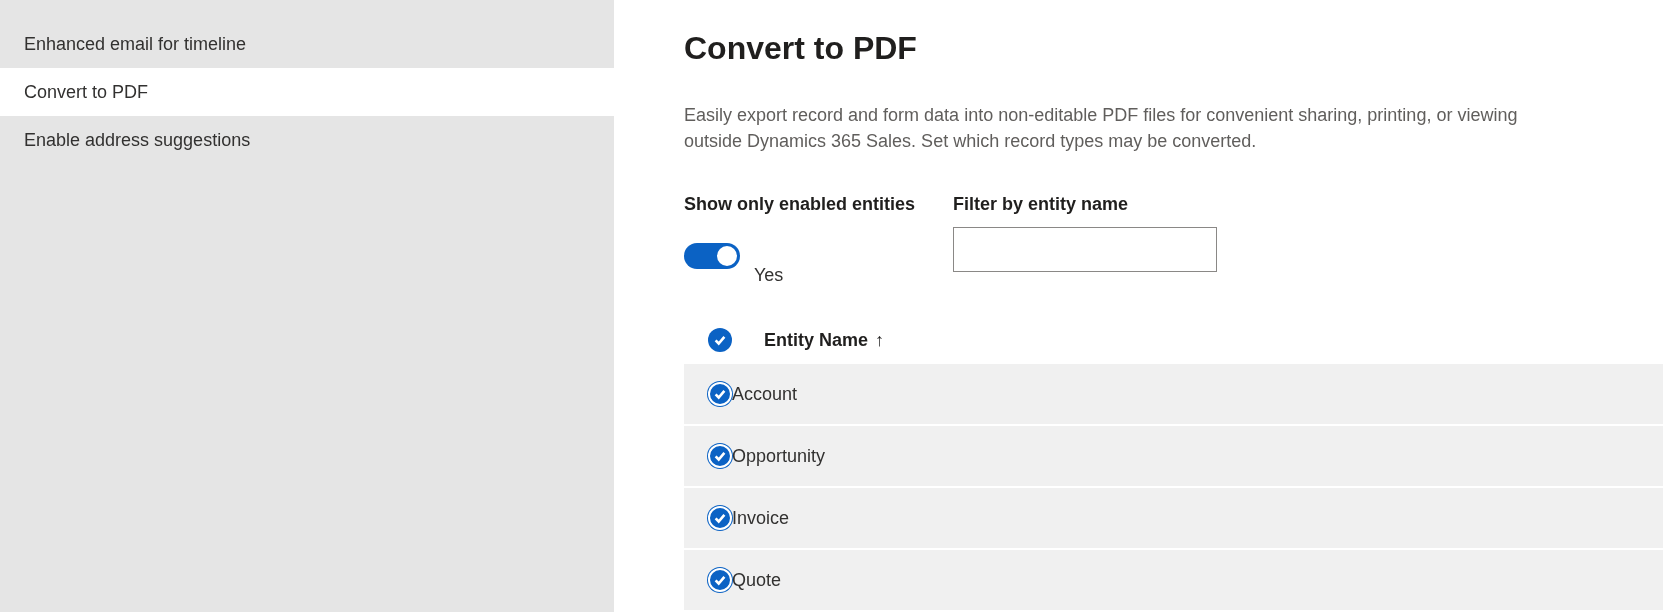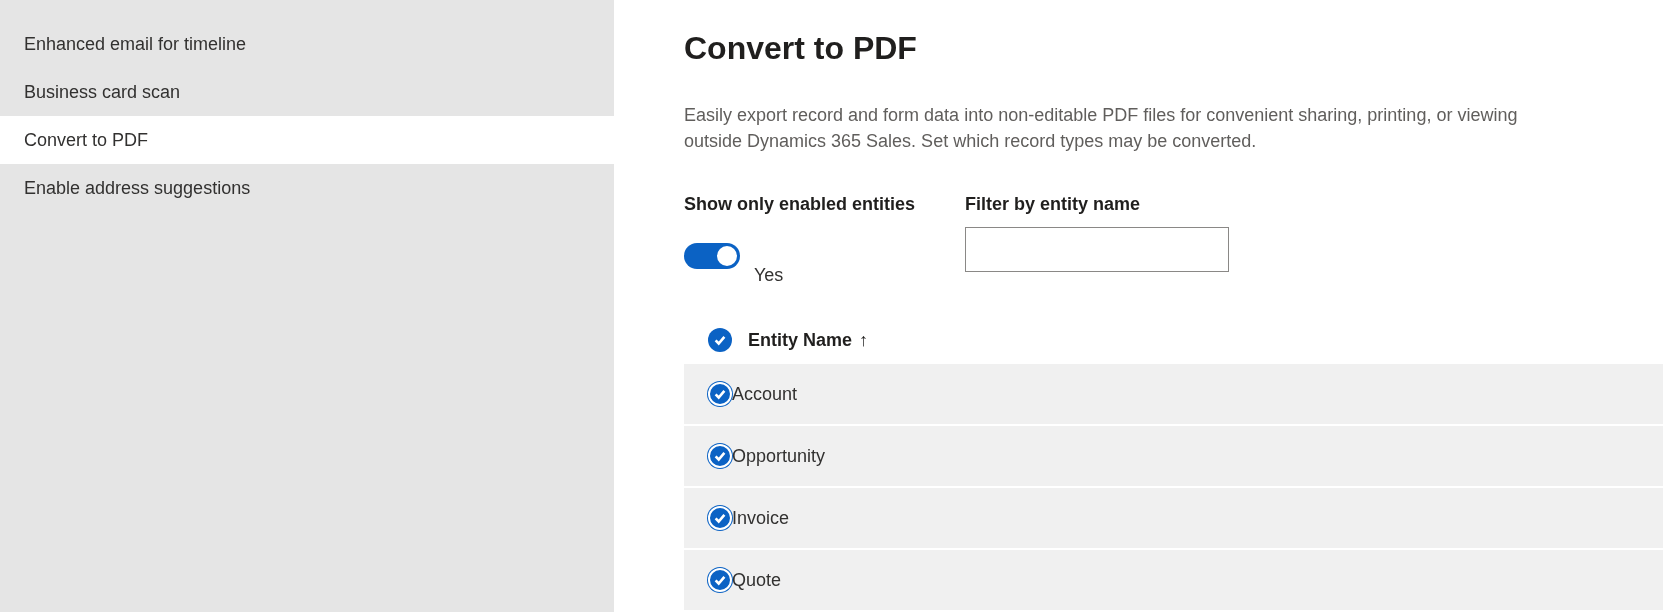--- a/index.html
+++ b/index.html
@@ -39,21 +39,21 @@
     }
     .description {
       font-size: 18px;
       color: #605e5c;
       line-height: 1.45;
       max-width: 870px;
       margin-bottom: 40px;
     }
     .controls-row {
       display: flex;
-      gap: 50px;
+      gap: 38px;
       margin-bottom: 30px;
     }
     .control-group {
       display: flex;
       flex-direction: column;
     }
     .control-label {
       font-size: 18px;
       font-weight: 600;
       color: #201f1e;
@@ -94,21 +94,21 @@
       font-size: 16px;
       margin-top: 2px;
     }
     .entity-table {
       width: 100%;
     }
     .entity-header {
       display: flex;
       align-items: center;
       padding: 12px 24px;
-      gap: 16px;
+      gap: 32px;
     }
     .entity-row {
       display: flex;
       align-items: center;
       padding: 18px 24px;
       background: #f0f0f0;
       border-bottom: 2px solid #fff;
     }
     .checkbox-check {
       width: 24px;
@@ -146,23 +146,20 @@
       font-size: 18px;
       color: #323130;
     }
   </style>
 </head>
 <body>
 
 <nav class="sidebar">
   <div class="sidebar-item">
     <span>Enhanced email for timeline</span>
-  </div>
-  <div class="sidebar-item">
-    <span>Business card scan</span>
   </div>
   <div class="sidebar-item active">
     <span>Convert to PDF</span>
   </div>
   <div class="sidebar-item">
     <span>Enable address suggestions</span>
   </div>
 </nav>
 
 <main class="main">

